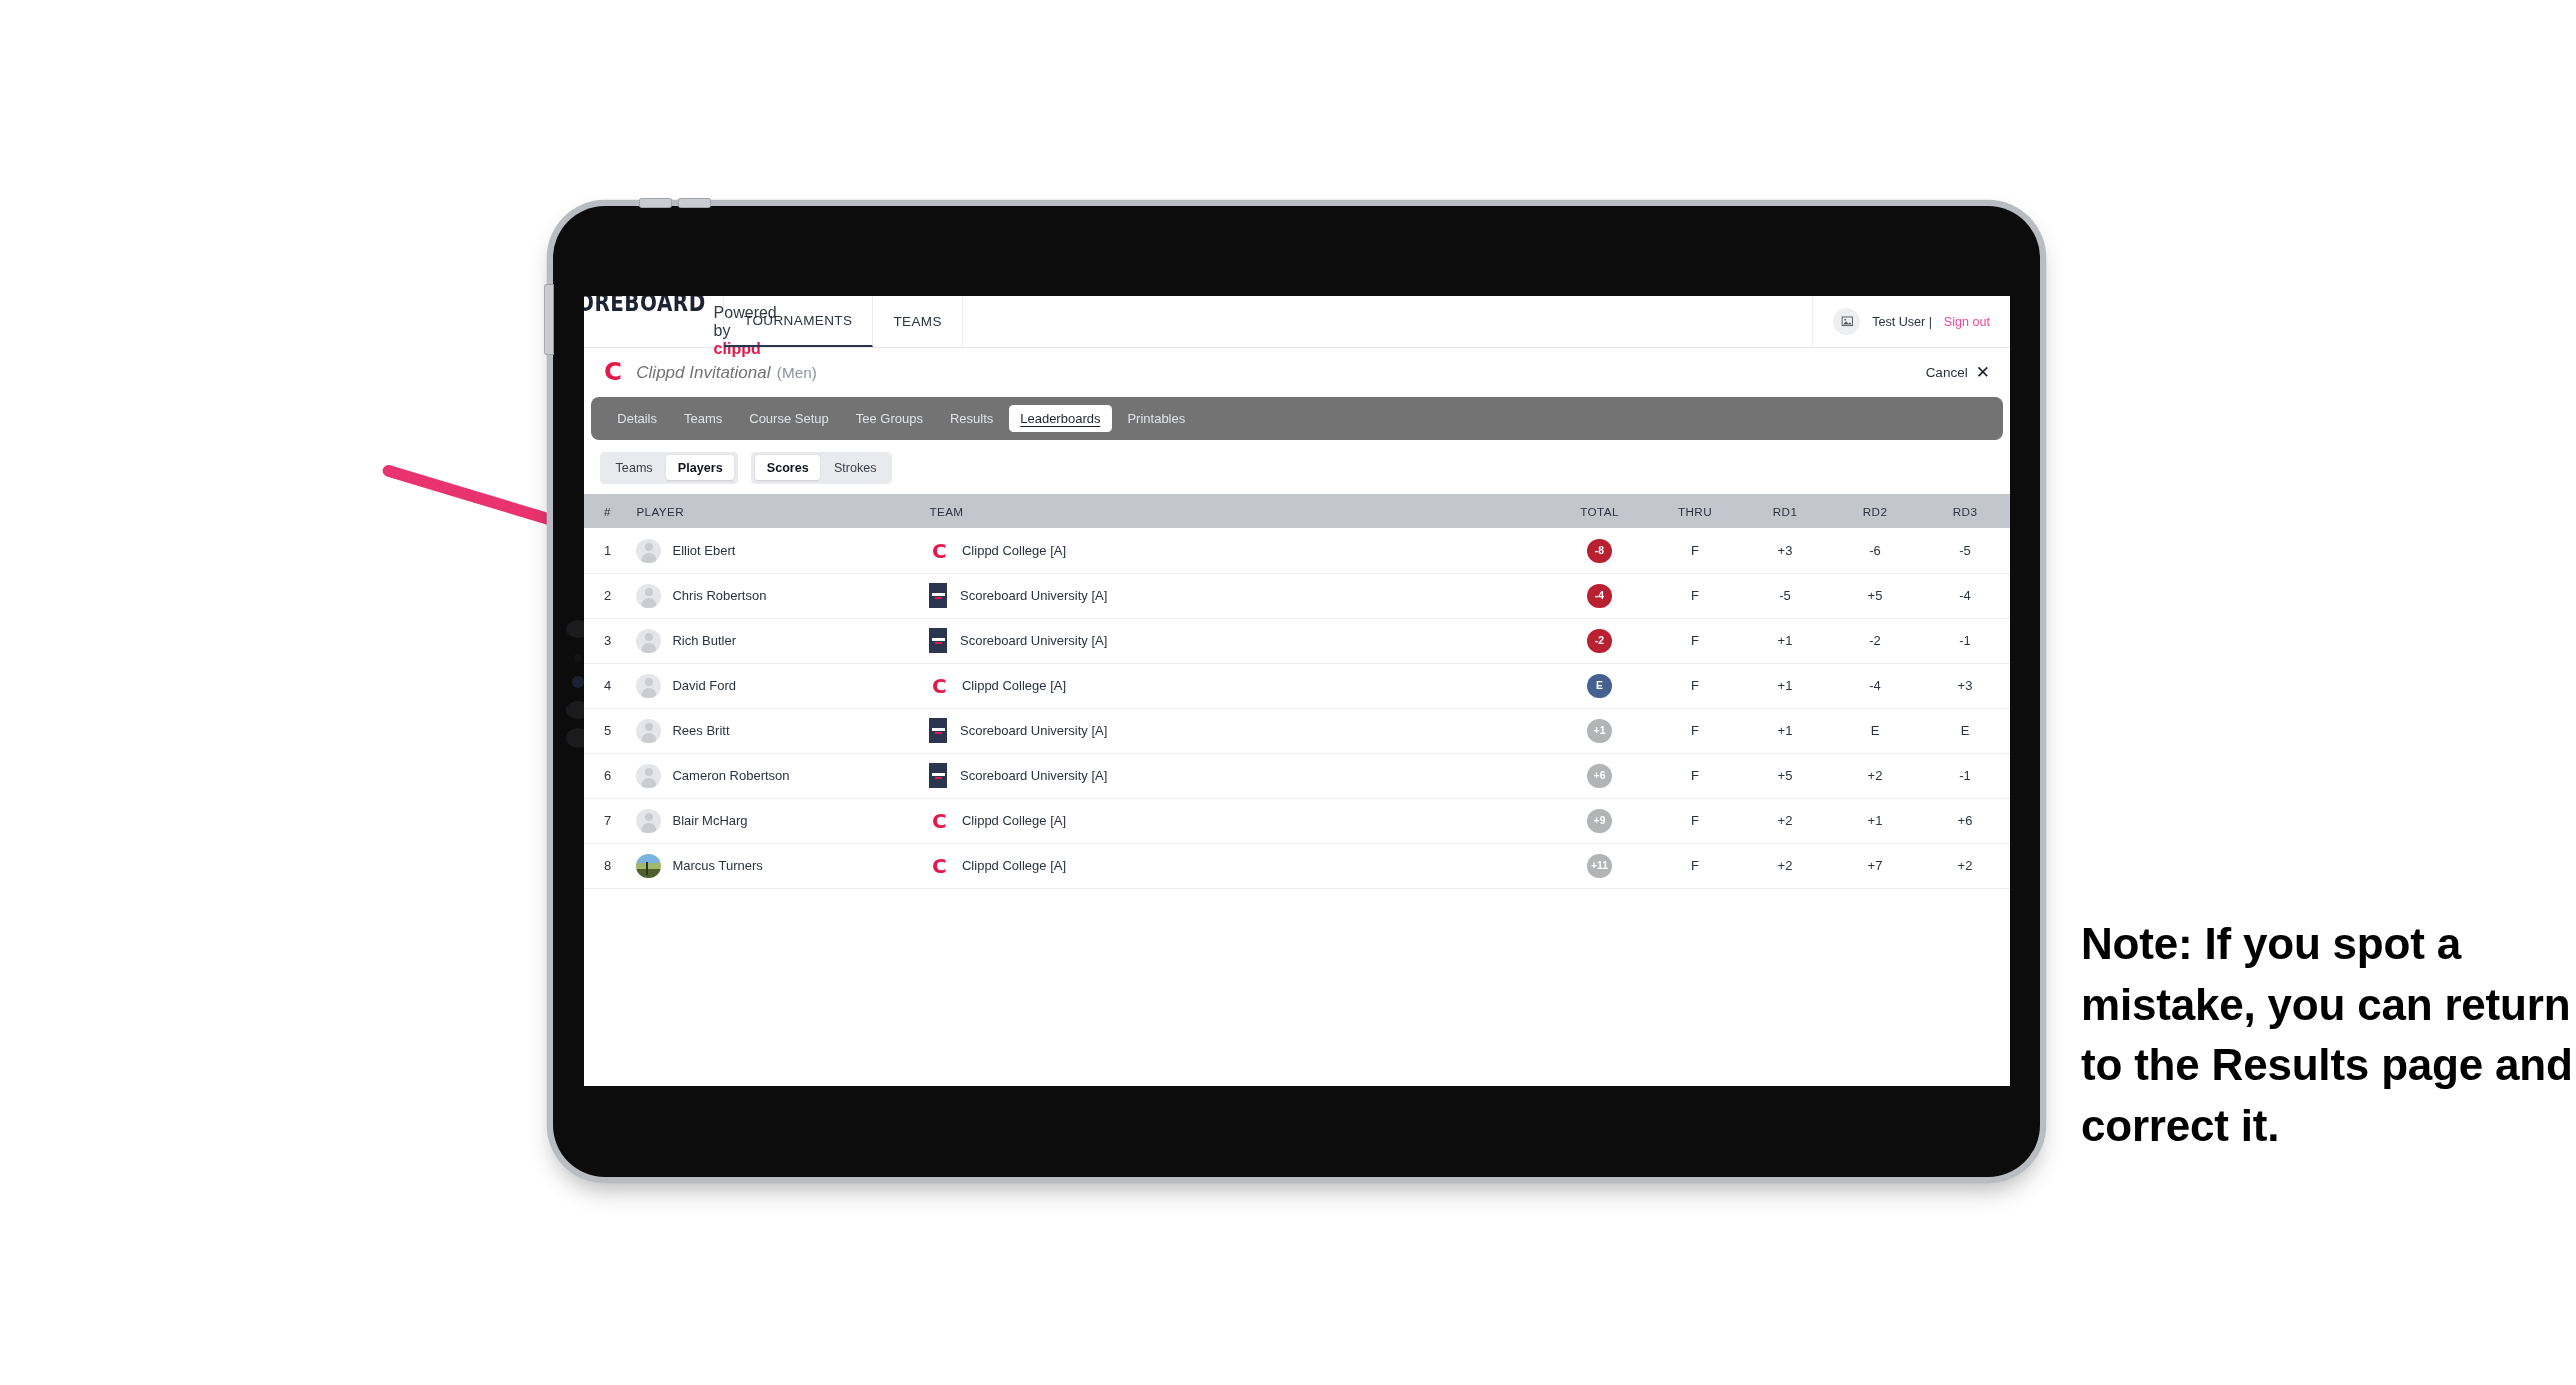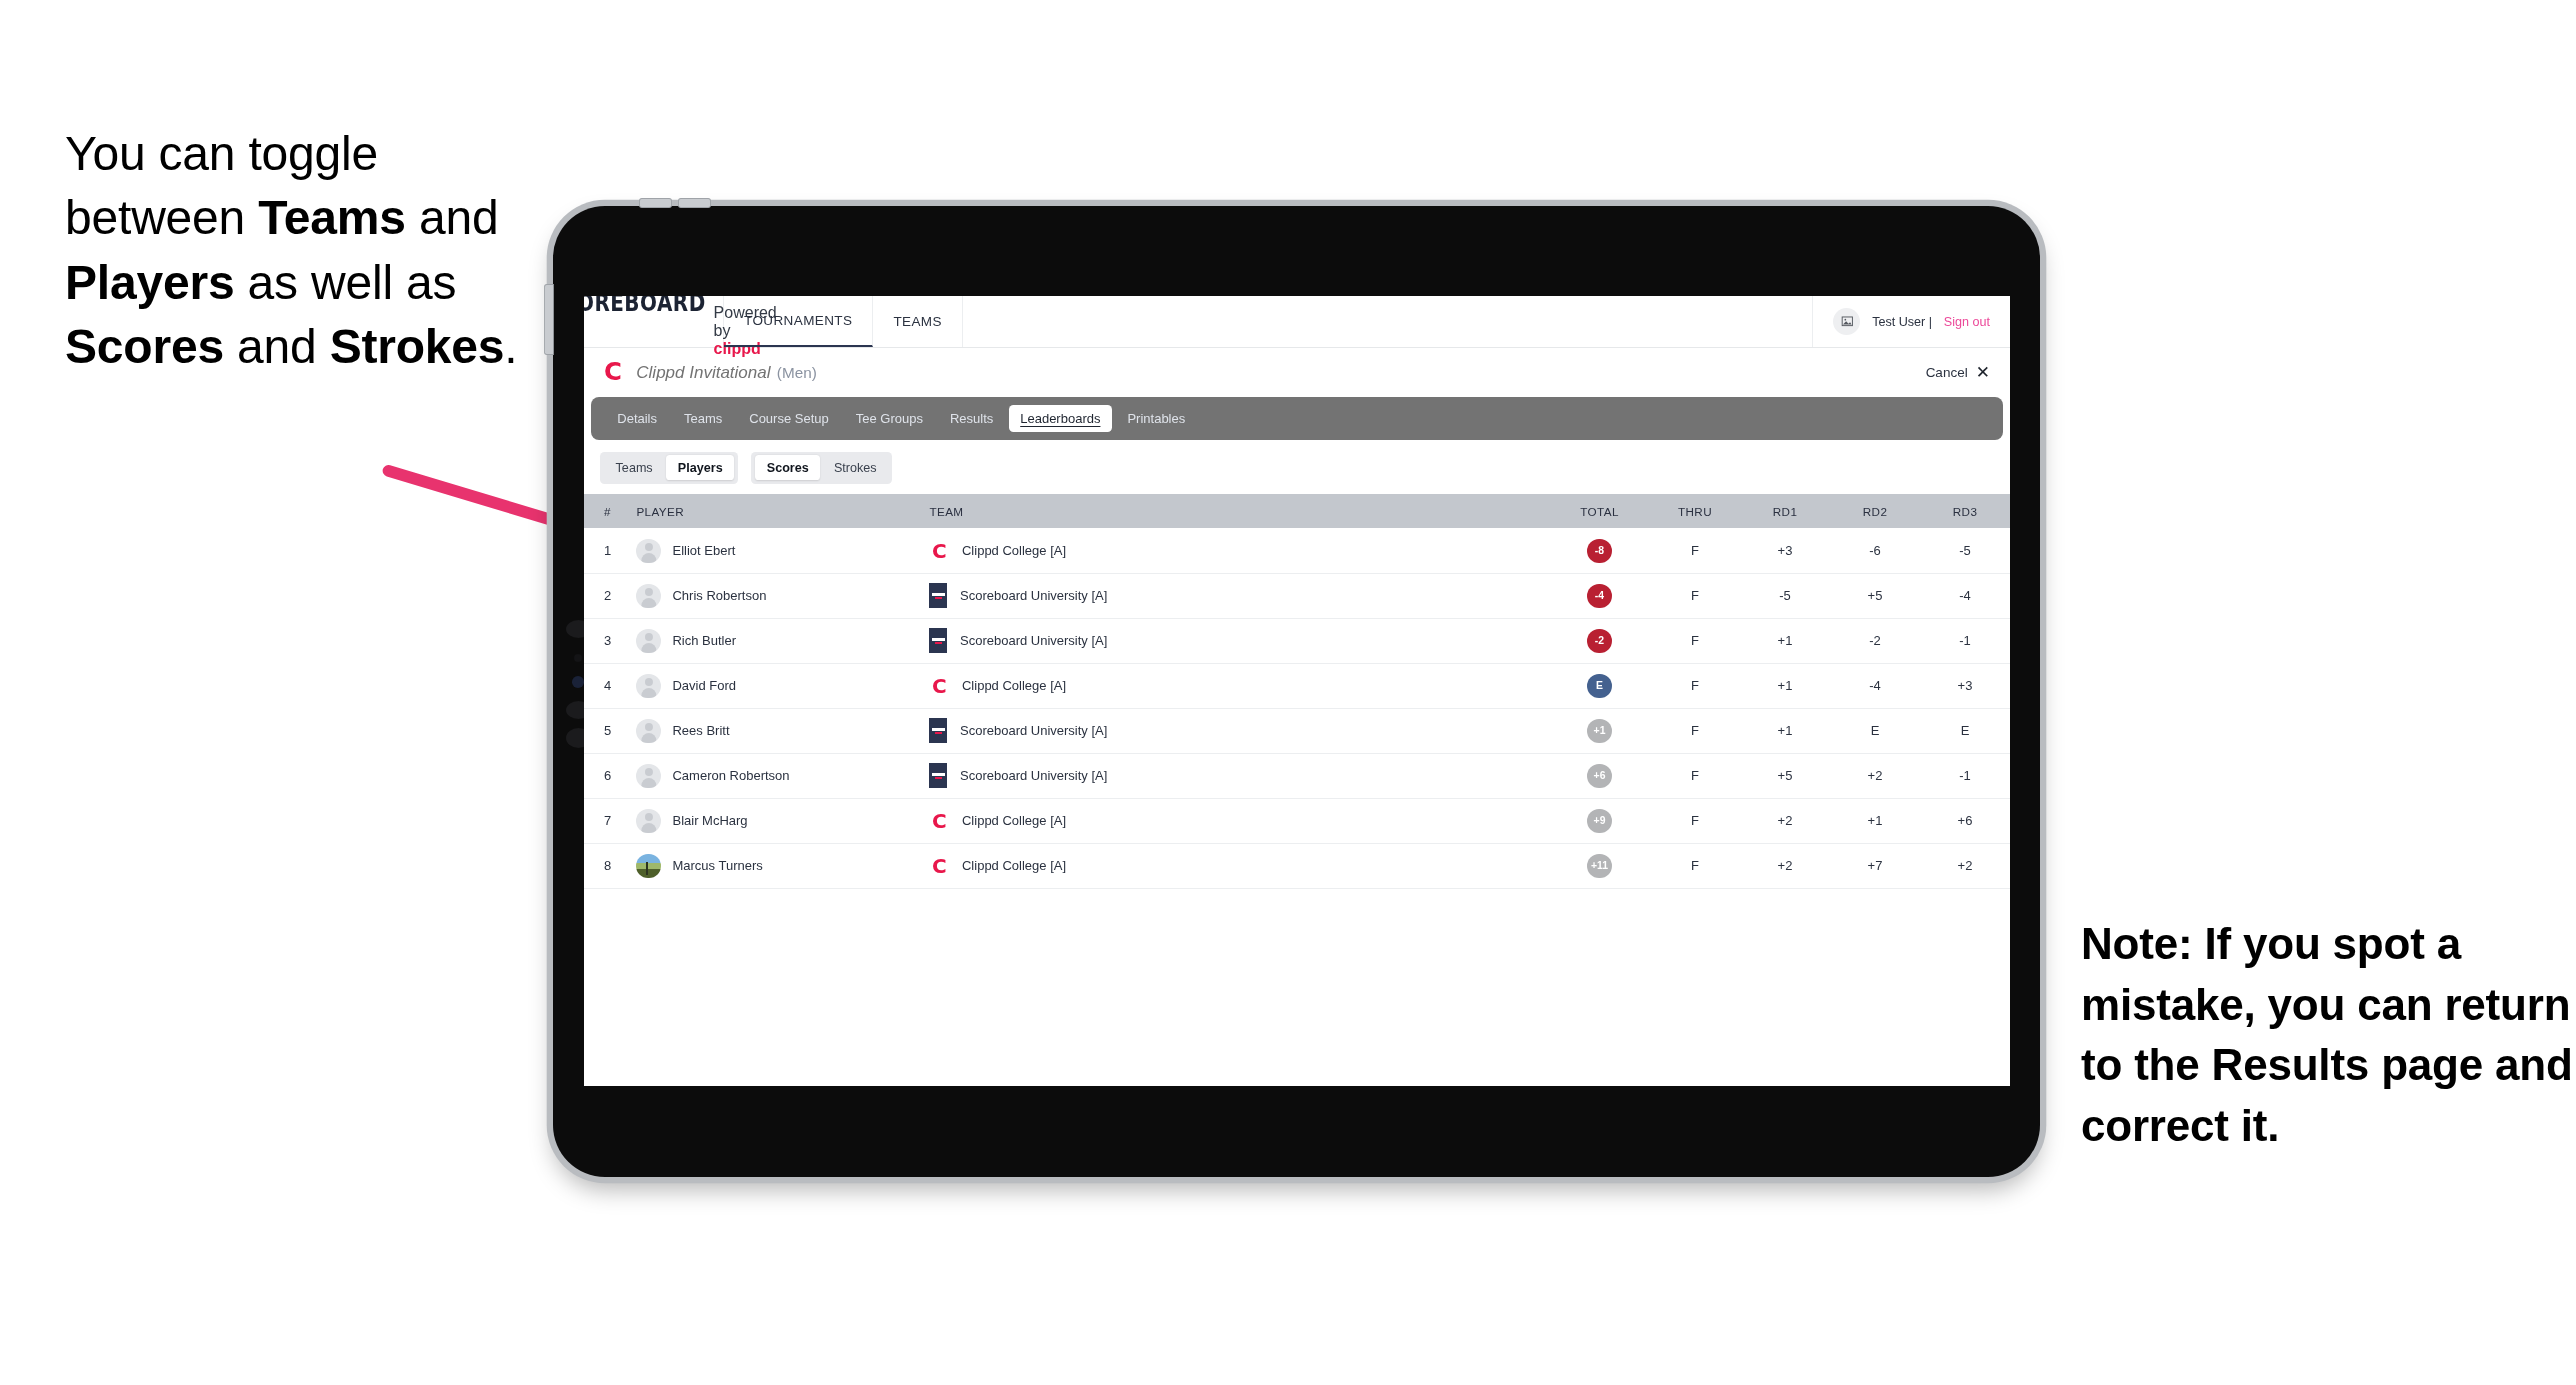--- a/index.html
+++ b/index.html
@@ -193,21 +193,20 @@
   .badge.red  { background:#b92032; }
   .badge.blue { background:#44618f; }
   .badge.gray { background:#b3b4b6; }
   td.thru, td.rd { text-align:center; color:#3a414d; }
 </style>
 </head>
 <body>
 
 <div class="page">
 
-  <div class="left-note">You can toggle between <b>Teams</b> and <b>Players</b> as well as <b>Scores</b> and <b>Strokes</b>.</div>
 
   <svg class="arrow-svg" viewBox="0 0 330 140">
     <line x1="10" y1="22" x2="262" y2="98" stroke="#e8336e" stroke-width="13" stroke-linecap="round"></line>
     <polygon points="300,112 222,62 228,128" fill="#e8336e"></polygon>
   </svg>
 
   <div class="tablet">
     <div class="tablet-btn btn-a"></div>
     <div class="tablet-btn btn-b"></div>
     <div class="side-btn side-1"></div>

